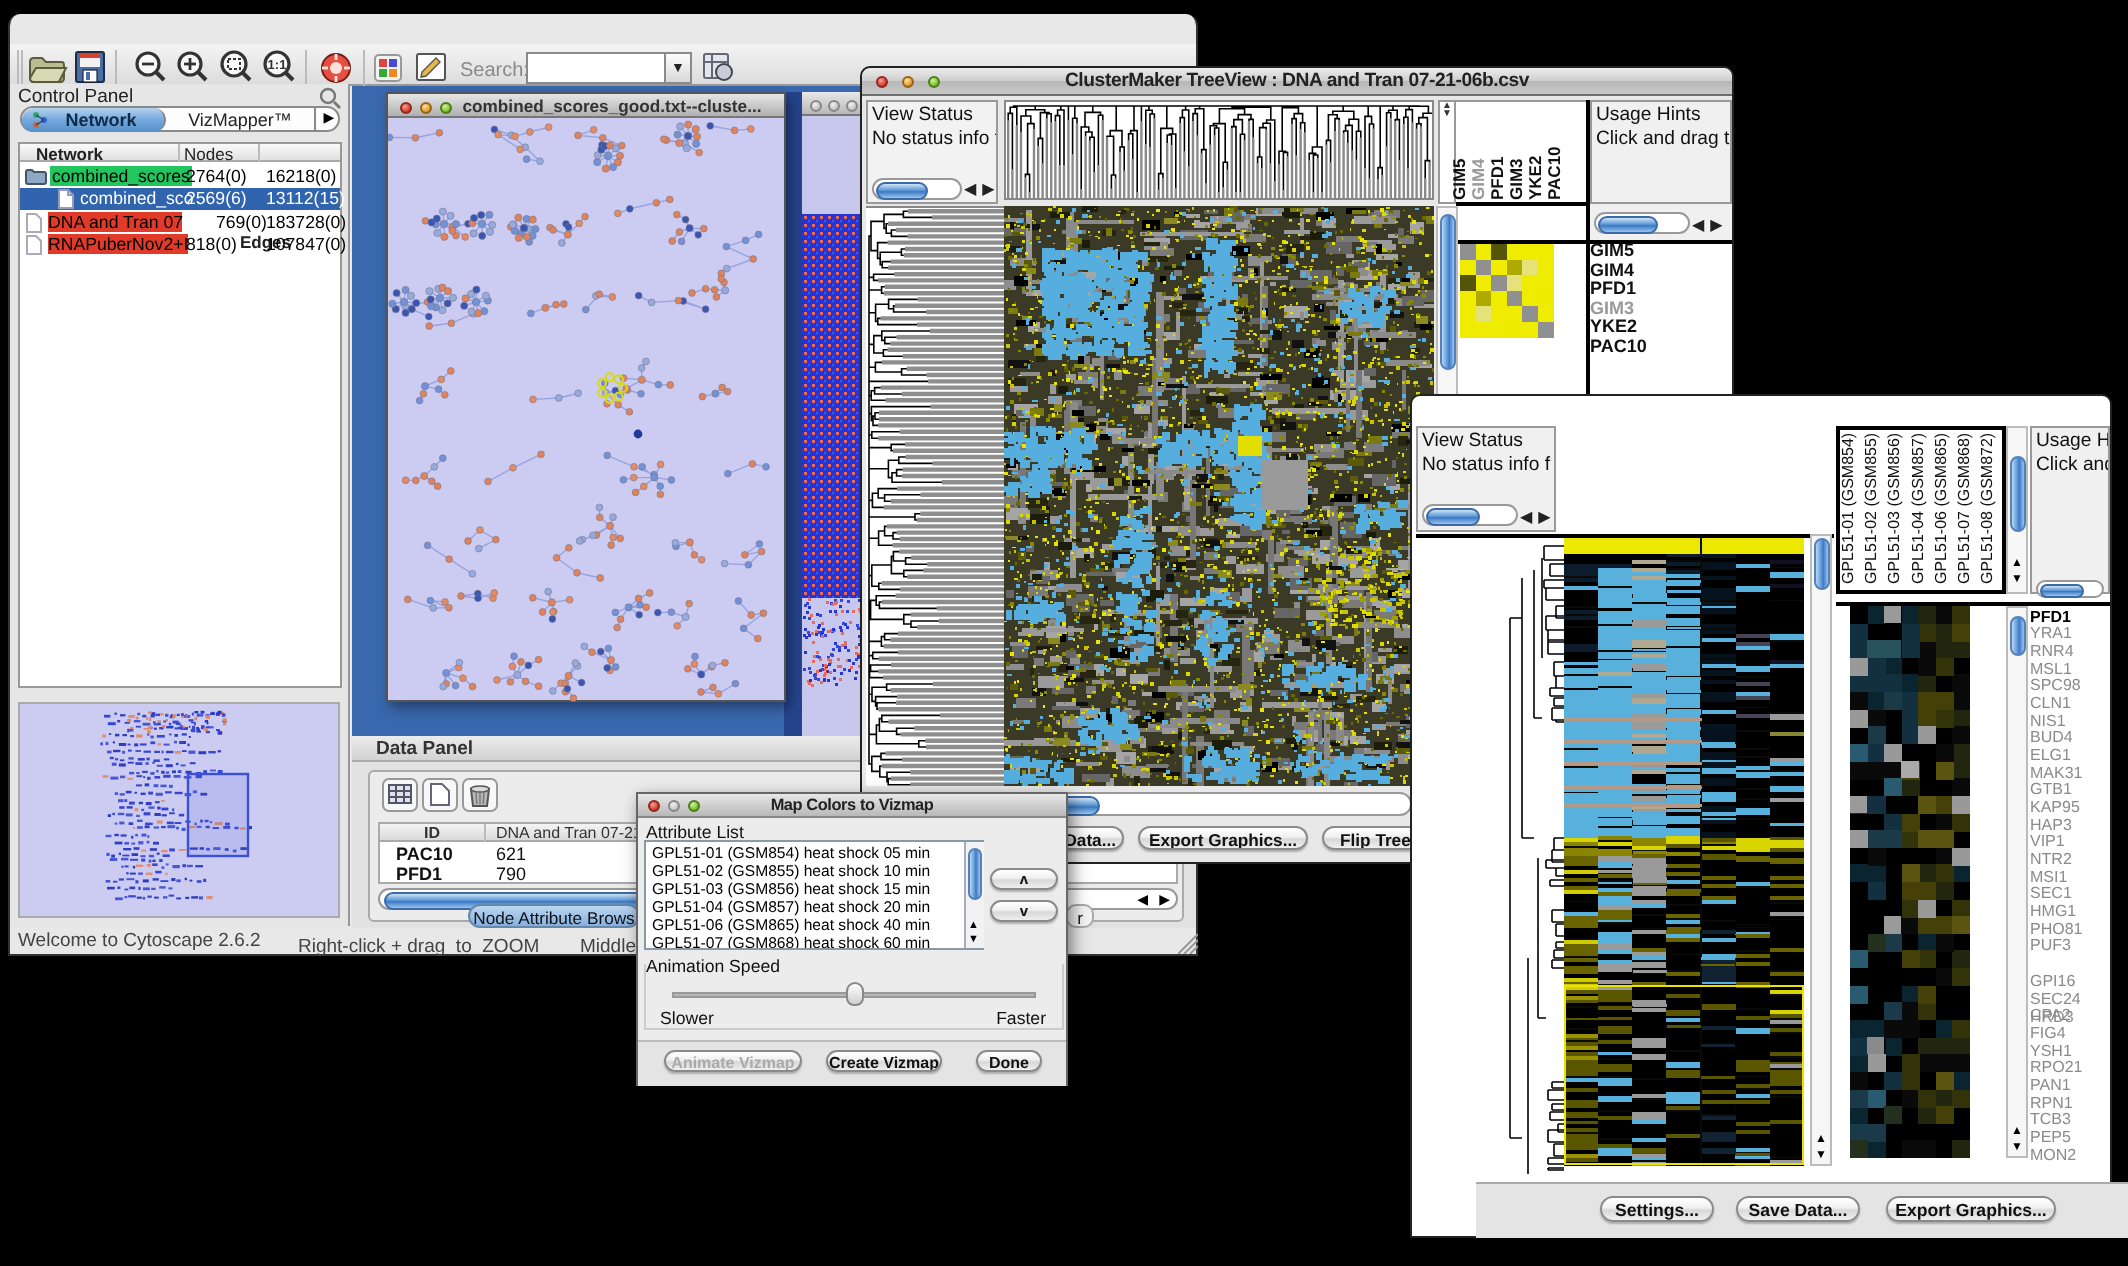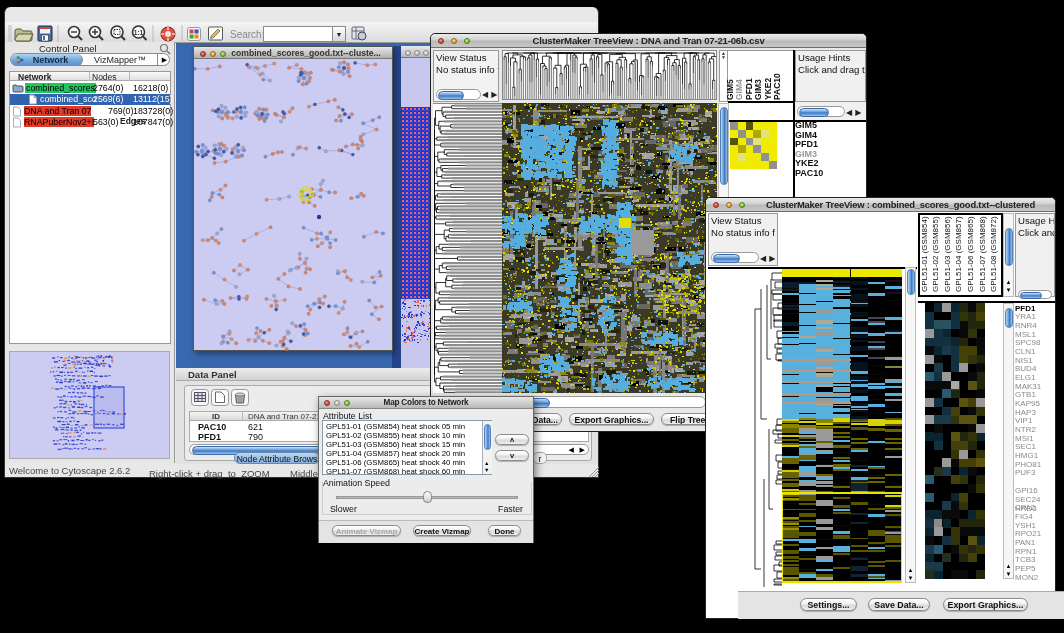--- a/index.html
+++ b/index.html
@@ -108,21 +108,21 @@
     <div class="abs" style="left:327px;top:4px;width:14px;height:16px;background:linear-gradient(#fdfdfd,#d8d8d8);border:1px solid #8a8a8a;font-size:7px;text-align:center;line-height:15px;color:#222;">▼</div>
     <svg width="18" height="18" style="position:absolute;left:346px;top:3px;">
         <rect x="1" y="2" width="12" height="12" rx="1" fill="#e2e6ee" stroke="#667"></rect>
         <line x1="1" y1="6" x2="13" y2="6" stroke="#667"></line>
         <line x1="5" y1="2" x2="5" y2="14" stroke="#667"></line>
         <circle cx="11" cy="11" r="4" fill="#c8cdd8" stroke="#445"></circle>
       </svg>
   </div>
 
   <div class="abs" style="left:0;top:35px;width:170px;height:421px;background:#e6e6e6;border-right:1px solid #999;">
-    <div class="abs" style="left:4px;top:1px;font-size:9.5px;color:#222;margin-left:30px;">Control Panel</div>
+    <div class="abs" style="left:4px;top:1px;font-size:9.5px;color:#222;">Control Panel</div>
     <svg width="12" height="12" style="position:absolute;left:154px;top:1px;">
         <circle cx="5" cy="5" r="3.5" fill="none" stroke="#777" stroke-width="1.2"></circle>
         <line x1="8" y1="8" x2="11" y2="11" stroke="#777" stroke-width="1.4"></line>
       </svg>
 
     <div class="abs" style="left:5px;top:11px;width:160px;height:13px;border:1px solid #8a8a8a;border-radius:7px;background:#fdfdfd;">
       <div class="abs" style="left:0;top:0;width:72px;height:11.5px;border-radius:7px;background:linear-gradient(#b4d2ee,#74a8dc 50%,#5590cc);border-right:1px solid #8a8a8a;">
         <svg width="10" height="10" style="position:absolute;left:4px;top:0.5px;">
             <circle cx="3" cy="2.5" r="1.5" fill="#3a6"></circle>
             <circle cx="7" cy="5" r="1.5" fill="#36c"></circle>
@@ -171,21 +171,21 @@
         <span style="position:absolute;left:14px;top:0.5px;background:#e23a28;">DNA and Tran 07</span>
         <span style="position:absolute;left:98px;top:0.5px;">769(0)</span>
         <span style="position:absolute;left:123px;top:0.5px;">183728(0)</span>
       </div>
 
       <div class="abs" style="left:0;top:44.5px;width:160px;height:11.5px;font-size:8.8px;">
         <svg width="10" height="11" style="position:absolute;left:2px;top:0.5px;">
             <path d="M1.5 1 L6 1 L8.5 3.5 L8.5 10 L1.5 10Z" fill="#fff" stroke="#aab"></path>
           </svg>
         <span style="position:absolute;left:14px;top:0.5px;background:#e23a28;">RNAPuberNov2+I</span>
-        <span style="position:absolute;left:83px;top:0.5px;">563(0)</span>
+        <span style="position:absolute;left:83px;top:0.5px;">818(0)</span>
         <span style="position:absolute;left:123px;top:0.5px;">107847(0)</span>
       </div>
     </div>
 
     <div class="abs" style="left:4px;top:309px;width:161px;height:108px;background:#ccccf2;border:1px solid #aaa;">
       <svg width="161" height="108" viewBox="0 0 161 108" style="position:absolute;left:0;top:0">
           <rect x="42.0" y="5.4" width="3.2" height="1.4" fill="#2838cc" opacity="0.9"></rect>
           <rect x="47.2" y="4.3" width="1.3" height="1.1" fill="#2838cc" opacity="0.9"></rect>
           <rect x="50.0" y="5.1" width="2.7" height="1.1" fill="#2030b8" opacity="0.9"></rect>
           <rect x="54.1" y="5.5" width="3.4" height="1.4" fill="#e08866" opacity="0.9"></rect>
@@ -1290,26 +1290,20 @@
 </div>
 
 <div style="position:absolute;left:795px;top:120.0px;font-size:9px;font-weight:bold;color:#111">GIM5</div>
 <div style="position:absolute;left:795px;top:129.6px;font-size:9px;font-weight:bold;color:#111">GIM4</div>
 <div style="position:absolute;left:795px;top:139.2px;font-size:9px;font-weight:bold;color:#111">PFD1</div>
 <div style="position:absolute;left:795px;top:148.8px;font-size:9px;font-weight:bold;color:#999">GIM3</div>
 <div style="position:absolute;left:795px;top:158.4px;font-size:9px;font-weight:bold;color:#111">YKE2</div>
 <div style="position:absolute;left:795px;top:168.0px;font-size:9px;font-weight:bold;color:#111">PAC10</div>
 
 <div class="abs" style="left:705px;top:197px;width:351px;height:422px;background:#fff;border-radius:5px 5px 0 0;border:1px solid #222;">
-  <div class="titlebar" style="height:14px;border-radius:5px 5px 0 0;">
-    <div class="tls red" style="left:7px;"></div>
-    <div class="tls yel" style="left:20px;"></div>
-    <div class="tls grn" style="left:33px;"></div>
-    <div class="ttext" style="font-size:9.4px;line-height:14px;padding-left:40px;">ClusterMaker TreeView : combined_scores_good.txt--clustered</div>
-  </div>
 
   <div class="abs" style="left:2px;top:15px;width:70px;height:53px;background:#f0f0f0;border:1px solid #999;">
     <div class="panel-label" style="padding:1px 0 0 2px;">View Status<br>No status info f</div>
     <div class="pillsb" style="left:2px;top:38px;width:48px;height:11px;">
       <div class="pillgel" style="left:1px;width:27px;"></div>
     </div>
     <span class="sbarrows" style="left:51px;top:39.5px;">◀▶</span>
   </div>
 
   <div class="abs" style="left:2px;top:68.5px;width:209px;height:2px;background:#000;"></div>
@@ -1456,21 +1450,21 @@
 <div class="rl" style="top:546.5px">RPN1</div>
 <div class="rl" style="top:555.2px">TCB3</div>
 <div class="rl" style="top:563.9px">PEP5</div>
 <div class="rl" style="top:572.6px">MON2</div>
 
 <div class="abs" style="left:318px;top:396px;width:216px;height:147px;background:#ececec;border:1px solid #666;box-shadow:2px 3px 8px rgba(0,0,0,0.5);">
   <div class="abs" style="left:0;top:0;width:214px;height:12px;background:linear-gradient(#e8e8e8,#b8b8b8);border-bottom:1px solid #888;">
     <div class="tls red" style="left:5px;top:3px;width:6px;height:6px;"></div>
     <div class="tls gray" style="left:15px;top:3px;width:6px;height:6px;"></div>
     <div class="tls grn" style="left:25px;top:3px;width:6px;height:6px;"></div>
-    <div class="ttext" style="font-size:8.2px;line-height:12px;">Map Colors to Network</div>
+    <div class="ttext" style="font-size:8.2px;line-height:12px;">Map Colors to Vizmap</div>
   </div>
   <div class="abs" style="left:4px;top:14px;font-size:8.8px;color:#111;">Attribute List</div>
   <div class="abs" style="left:3px;top:23px;width:170px;height:55px;background:#fff;border:1px solid #89a;padding:1px 0 0 3px;overflow:hidden;">
       <div class="attr-row">GPL51-01 (GSM854) heat shock 05 min</div>
       <div class="attr-row">GPL51-02 (GSM855) heat shock 10 min</div>
       <div class="attr-row">GPL51-03 (GSM856) heat shock 15 min</div>
       <div class="attr-row">GPL51-04 (GSM857) heat shock 20 min</div>
       <div class="attr-row">GPL51-06 (GSM865) heat shock 40 min</div>
       <div class="attr-row">GPL51-07 (GSM868) heat shock 60 min</div>
     </div>

